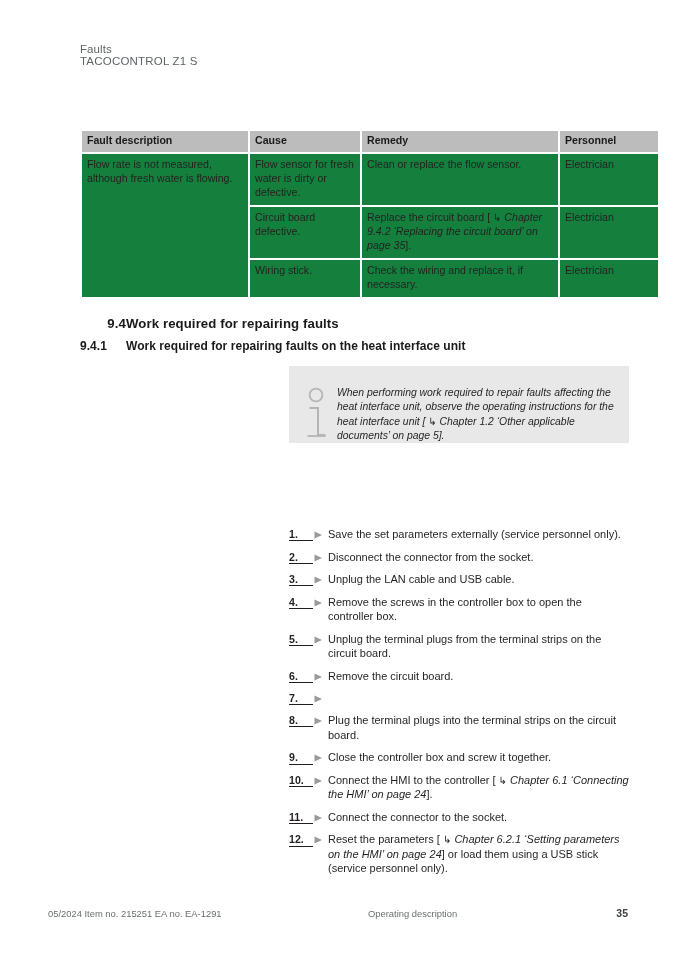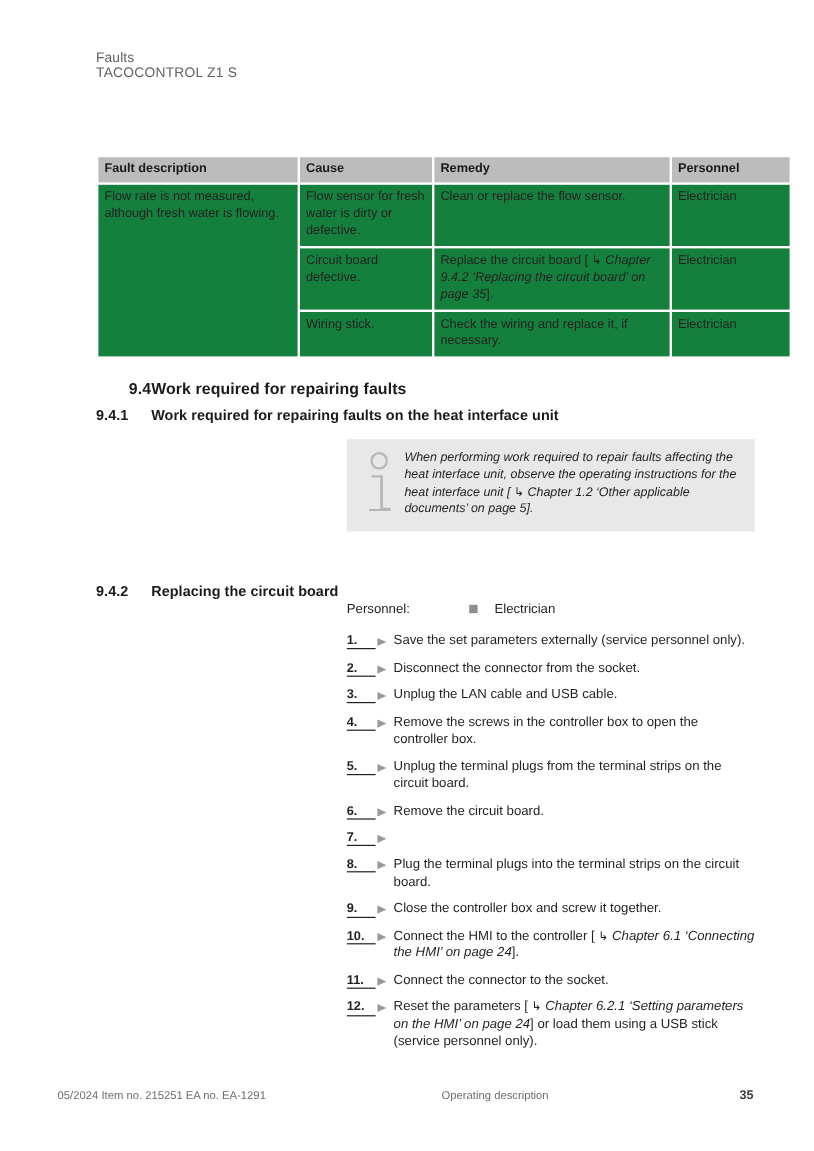--- a/index.html
+++ b/index.html
@@ -108,21 +108,21 @@
   
   .notebox {
     position: absolute;
     left: 289px;
     top: 366px;
     width: 340px;
     height: 77px;
     background: #e8e8e8;
     box-sizing: border-box;
     display: flex;
-    padding: 9px 10px 9px 14px;
+    padding: 20px 10px 9px 14px;
   }
   .note-icon {
     width: 30px;
     flex: 0 0 30px;
     padding-top: 1px;
   }
   .note-text {
     font-style: italic;
     font-size: 10.4px;
     line-height: 1.38;
@@ -261,29 +261,21 @@
         <path d="M4.5 49 H22.5" fill="none" stroke="#b5b5b5" stroke-width="1.8"></path>
         <path d="M15 21 V48" fill="none" stroke="#b5b5b5" stroke-width="1.8"></path>
       </svg>
     </div>
     <div class="note-text">
       <span>When performing work required to repair faults affecting the heat interface unit, observe the operating instructions for the heat interface unit</span>
       <span>[ </span><span class="hook">↳</span> <span>Chapter 1.2 ‘Other applicable documents’ on page 5</span><span>].</span>
     </div>
   </div>
 
-  <div class="h3" id="sec-942">
-    <span class="num">9.4.2</span><span>Replacing the circuit board</span>
-  </div>
-
-  <div class="personnel-row">
-    <span class="personnel-label">Personnel:</span>
-    <span class="personnel-bullet"></span>
-    <span>Electrician</span>
-  </div>
+
 
   <div class="steps">
       <div class="step">
         <span class="step-num">1.</span>
         <span class="step-arrow">
           <svg width="9" height="8" viewBox="0 0 9 8" aria-hidden="true">
             <path d="M0.5 0.6 L8 4 L0.5 7.4 Z" fill="#9a9a9a"></path>
           </svg>
         </span>
         <span class="step-body"><span>Save the set parameters externally (service personnel only).</span></span>

